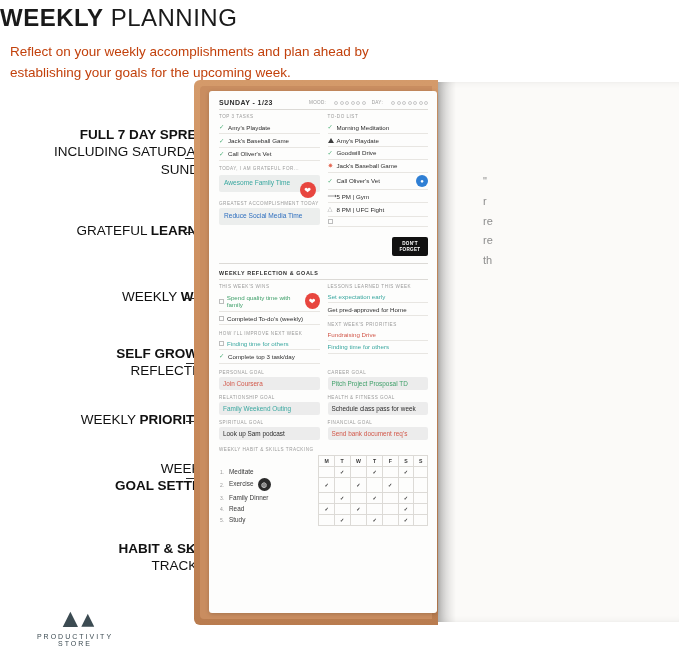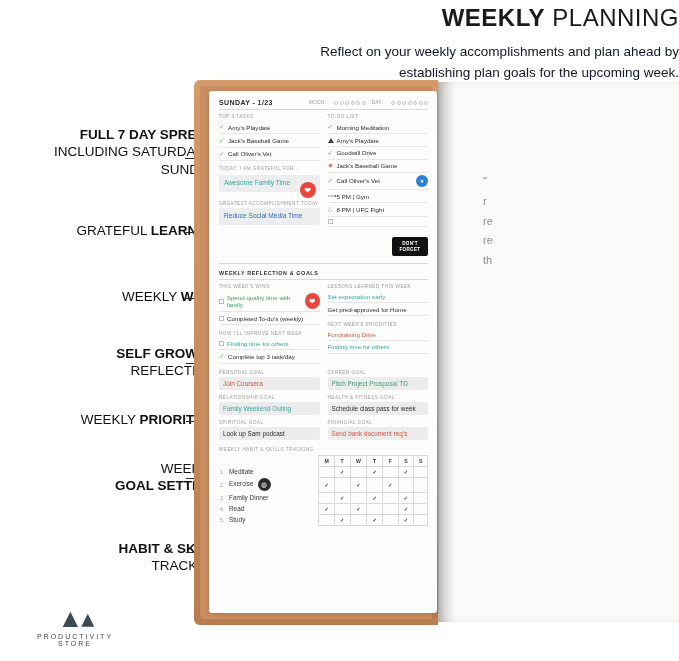--- a/index.html
+++ b/index.html
@@ -6,27 +6,27 @@
   html, body { margin:0; padding:0; }
   body {
     width: 679px; height: 661px;
     background:#ffffff;
     font-family: "Liberation Sans", sans-serif;
     color:#1a1a1a;
     position:relative;
     overflow:hidden;
   }
   
-  .header { text-align:right; padding-top:4px; }
+  .header { text-align:left; padding-top:4px; }
   .title { font-size:24px; letter-spacing:0.5px; }
   .title .bold { font-weight:bold; }
   .title .light { font-weight:300; }
   .subtitle {
-    font-size:13.5px; color:#0f172a; line-height:1.55;
-    margin-top:10px; font-weight:300;
+    font-size:13.5px; color:#c2410c; line-height:1.55;
+    margin-top:10px; font-weight:300;padding-left:10px;
   }
 
   
   .callout {
     position:absolute; text-align:right; line-height:1.28;
     font-size:13.5px; color:#111; width:210px;
   }
   .callout .b { font-weight:bold; }
   .callout .n { font-weight:400; }
 
@@ -131,21 +131,21 @@
 </style>
 </head>
 <body>
 
 <div class="header">
   <div class="title">
     <span class="bold">WEEKLY</span><span class="light"> PLANNING</span>
   </div>
   <div class="subtitle">
     <div>Reflect on your weekly accomplishments and plan ahead by</div>
-    <div>establishing plan goals for the upcoming week.</div>
+    <div>establishing your goals for the upcoming week.</div>
   </div>
 </div>
 
 <div class="callout" style="left:6px; top:126px;">
   <div class="b">FULL 7 DAY SPREAD</div>
   <div class="n">INCLUDING SATURDAY &amp;</div>
   <div class="n">SUNDAY</div>
 </div>
 <div class="leader" style="left:185px; top:158px; width:60px;"></div>
 

